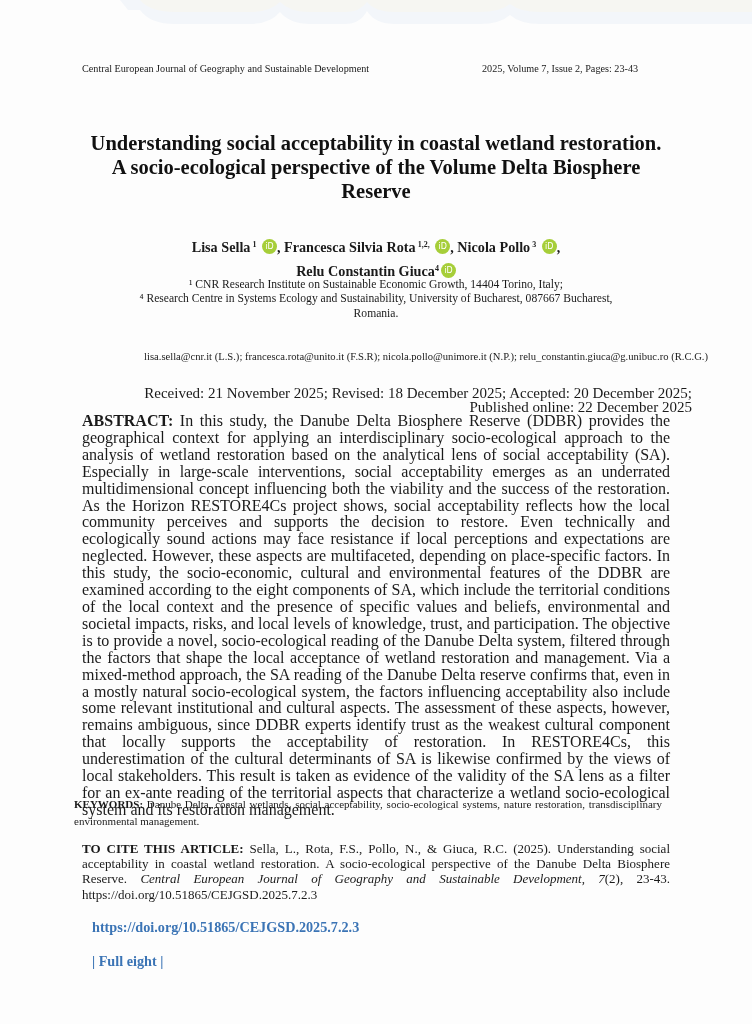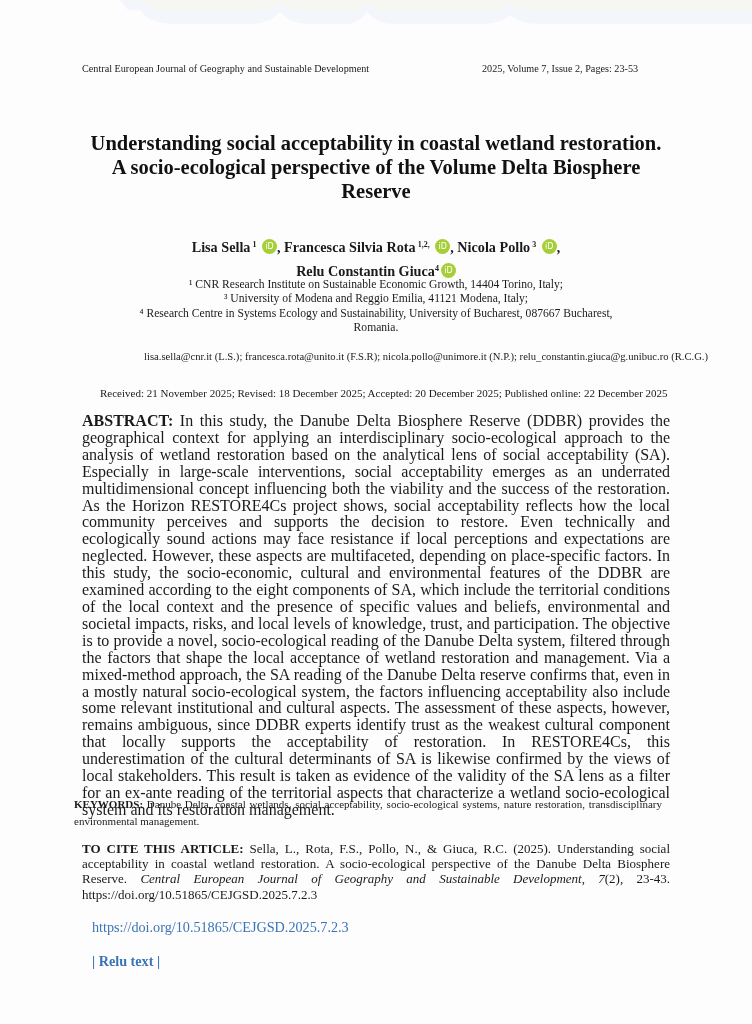--- a/index.html
+++ b/index.html
@@ -28,22 +28,22 @@
   sup.aff { font-size: 8px; vertical-align: 5px; }
   .affils {
     position: absolute; left: 80px; width: 592px; top: 278px; text-align: center;
     font-size: 11.6px; line-height: 14.3px;
   }
   .emails {
     position: absolute; left: 80px; width: 592px; top: 350px; text-align: center;
     font-size: 10.6px; line-height: 13.5px;
   }
   .dates {
-    position: absolute; left: 80px; width: 592px; top: 386px; text-align: left;
-    font-size: 11px; line-height: 14px;
+    position: absolute; left: 80px; width: 592px; top: 386px; text-align: right;
+    font-size: 15px; line-height: 14px;
   }
   .abstract {
     position: absolute; left: 82px; width: 588px; top: 413px;
     font-size: 16px; line-height: 16.9px; text-align: justify;
   }
   .keywords {
     position: absolute; left: 74px; width: 588px; top: 796px;
     font-size: 11px; line-height: 16.9px; text-align: justify;
   }
   .cite {
@@ -65,40 +65,39 @@
 <body>
 
 <svg class="scallop" viewBox="0 0 752 28" preserveAspectRatio="none">
   <path d="M120 0 L128 10 L140 10 Q150 24 175 24 L250 24 Q270 24 280 12 Q290 24 310 24 L345 24 Q360 24 367 11 Q375 24 395 24 L480 24 Q500 24 510 15 Q520 24 540 24 L752 24 L752 0 Z" fill="#f3f6fa"></path>
   <path d="M140 0 Q150 12 175 12 L250 12 Q270 12 280 2 Q290 12 310 12 L345 12 Q360 12 367 2 Q375 12 395 12 L480 12 Q500 12 510 4 Q520 12 540 12 L752 12 L752 0 Z" fill="#f6f6f2"></path>
 </svg>
 
 <div class="header-left">
   <div>Central European Journal of Geography and Sustainable Development</div>
 </div>
-<div class="header-right">2025, Volume 7,  Issue 2,  Pages: 23-53</div>
+<div class="header-right">2025, Volume 7,  Issue 2,  Pages: 23-43</div>
 
 <div class="title">Understanding social acceptability in coastal wetland restoration. A socio-ecological perspective of the Volume Delta Biosphere Reserve</div>
 
 <div class="authors">
   <span><span>Lisa Sella</span><sup class="aff"> 1</sup> <span class="orcid" style="background: rgb(166, 206, 57);">iD</span><span>, </span></span><span><span>Francesca Silvia Rota</span><sup class="aff"> 1,2,</sup> <span class="orcid" style="background: rgb(166, 206, 57);">iD</span><span>, </span></span><span><span>Nicola Pollo</span><sup class="aff"> 3</sup> <span class="orcid" style="background: rgb(166, 206, 57);">iD</span><span>,</span></span><br>
   <span><span>Relu Constantin Giuca</span><sup class="aff">4</sup><span class="orcid" style="background: rgb(166, 206, 57);">iD</span></span>
 </div>
 
 <div class="affils">
   <div>¹ CNR Research Institute on Sustainable Economic Growth, 14404 Torino, Italy;</div>
-  <div>³ University of Modena and Reggio Emilia, 41121 Modena, Italy;</div>
   <div style="padding:0 40px">⁴ Research Centre in Systems Ecology and Sustainability, University of Bucharest, 087667 Bucharest, Romania.</div>
 </div>
 
 <div class="emails" style="padding:0 50px">lisa.sella@cnr.it (L.S.); francesca.rota@unito.it (F.S.R); nicola.pollo@unimore.it (N.P.); relu_constantin.giuca@g.unibuc.ro (R.C.G.)</div>
 
 <div class="dates" style="padding:0 20px">Received: 21 November 2025; Revised: 18 December 2025; Accepted: 20 December 2025; Published online: 22 December 2025</div>
 
 <div class="abstract"><span class="lbl">ABSTRACT:</span><span> In this study, the Danube Delta Biosphere Reserve (DDBR) provides the geographical context for applying an interdisciplinary socio-ecological approach to the analysis of wetland restoration based on the analytical lens of social acceptability (SA). Especially in large-scale interventions, social acceptability emerges as an underrated multidimensional concept influencing both the viability and the success of the restoration. As the Horizon RESTORE4Cs project shows, social acceptability reflects how the local community perceives and supports the decision to restore. Even technically and ecologically sound actions may face resistance if local perceptions and expectations are neglected. However, these aspects are multifaceted, depending on place-specific factors. In this study, the socio-economic, cultural and environmental features of the DDBR are examined according to the eight components of SA, which include the territorial conditions of the local context and the presence of specific values and beliefs, environmental and societal impacts, risks, and local levels of knowledge, trust, and participation. The objective is to provide a novel, socio-ecological reading of the Danube Delta system, filtered through the factors that shape the local acceptance of wetland restoration and management. Via a mixed-method approach, the SA reading of the Danube Delta reserve confirms that, even in a mostly natural socio-ecological system, the factors influencing acceptability also include some relevant institutional and cultural aspects. The assessment of these aspects, however, remains ambiguous, since DDBR experts identify trust as the weakest cultural component that locally supports the acceptability of restoration. In RESTORE4Cs, this underestimation of the cultural determinants of SA is likewise confirmed by the views of local stakeholders. This result is taken as evidence of the validity of the SA lens as a filter for an ex-ante reading of the territorial aspects that characterize a wetland socio-ecological system and its restoration management.</span></div>
 
 <div class="keywords"><span class="lbl">KEYWORDS:</span><span> Danube Delta, coastal wetlands, social acceptability, socio-ecological systems, nature restoration, transdisciplinary environmental management.</span></div>
 
 <div class="cite"><span class="lbl">TO CITE THIS ARTICLE:</span><span> Sella, L., Rota, F.S., Pollo, N., &amp; Giuca, R.C. (2025). Understanding social acceptability in coastal wetland restoration. A socio-ecological perspective of the Danube Delta Biosphere Reserve. </span><i>Central European Journal of Geography and Sustainable Development</i><span>, </span><i>7</i><span>(2), 23-43. https://doi.org/10.51865/CEJGSD.2025.7.2.3</span></div>
 
-<a class="doi-link" style="color: rgb(59, 116, 181);">https://doi.org/10.51865/CEJGSD.2025.7.2.3</a>
+<a class="doi-link" style="color: rgb(59, 116, 181); font-weight: bold;">https://doi.org/10.51865/CEJGSD.2025.7.2.3</a>
 
-<div class="fulltext" style="color: rgb(59, 116, 181);"><span>| </span><a style="color: rgb(59, 116, 181);">Relu text</a><span> |</span></div>
+<div class="fulltext" style="color: rgb(59, 116, 181);"><span>| </span><a style="color: rgb(59, 116, 181);">Full eight</a><span> |</span></div>
 
 </body></html>

